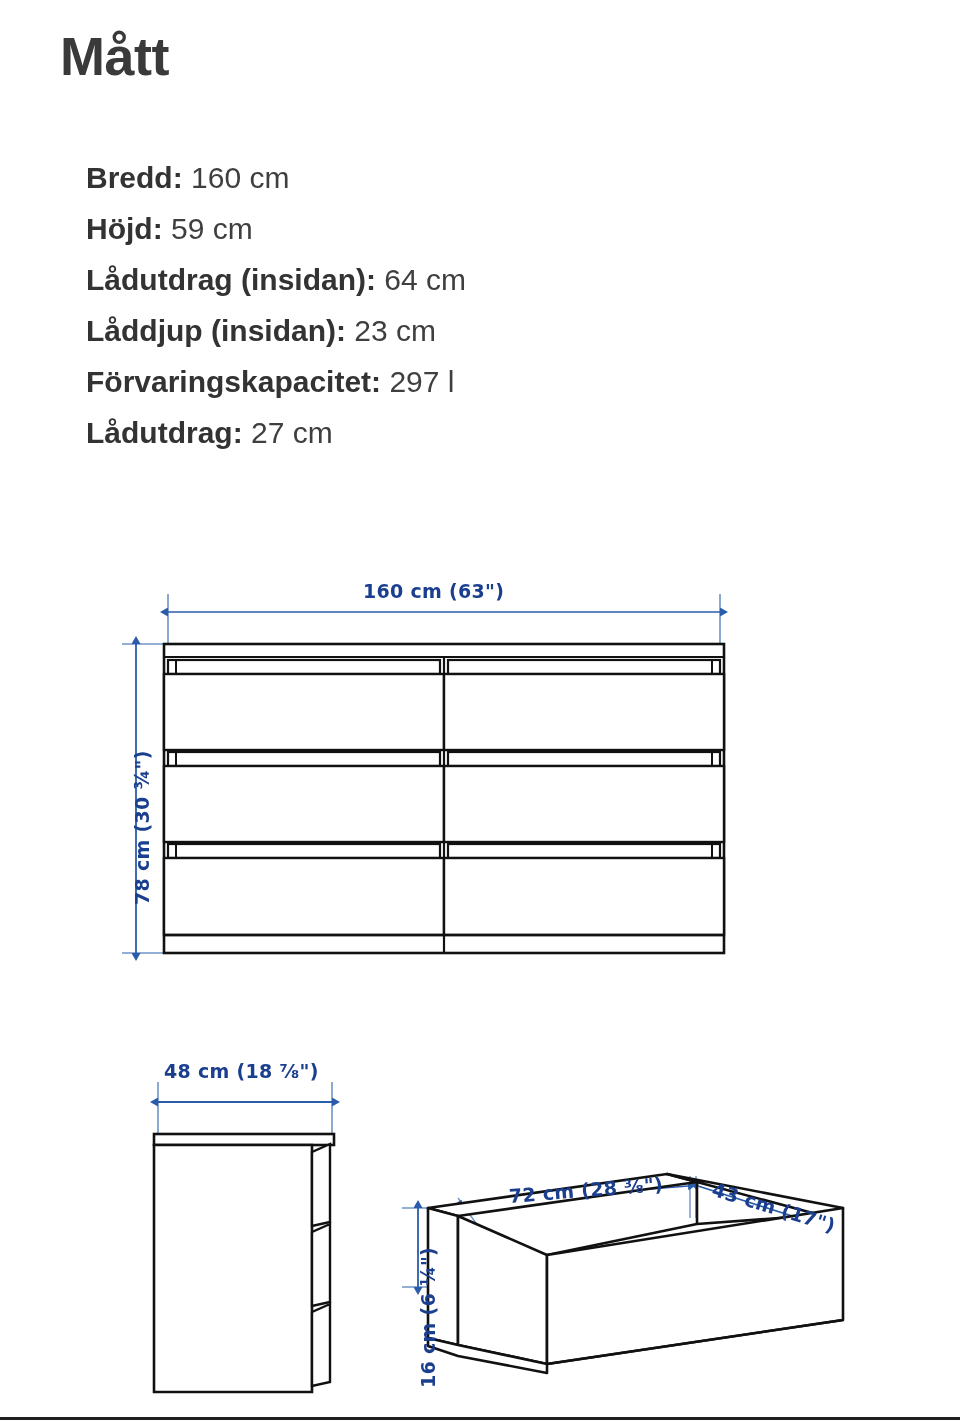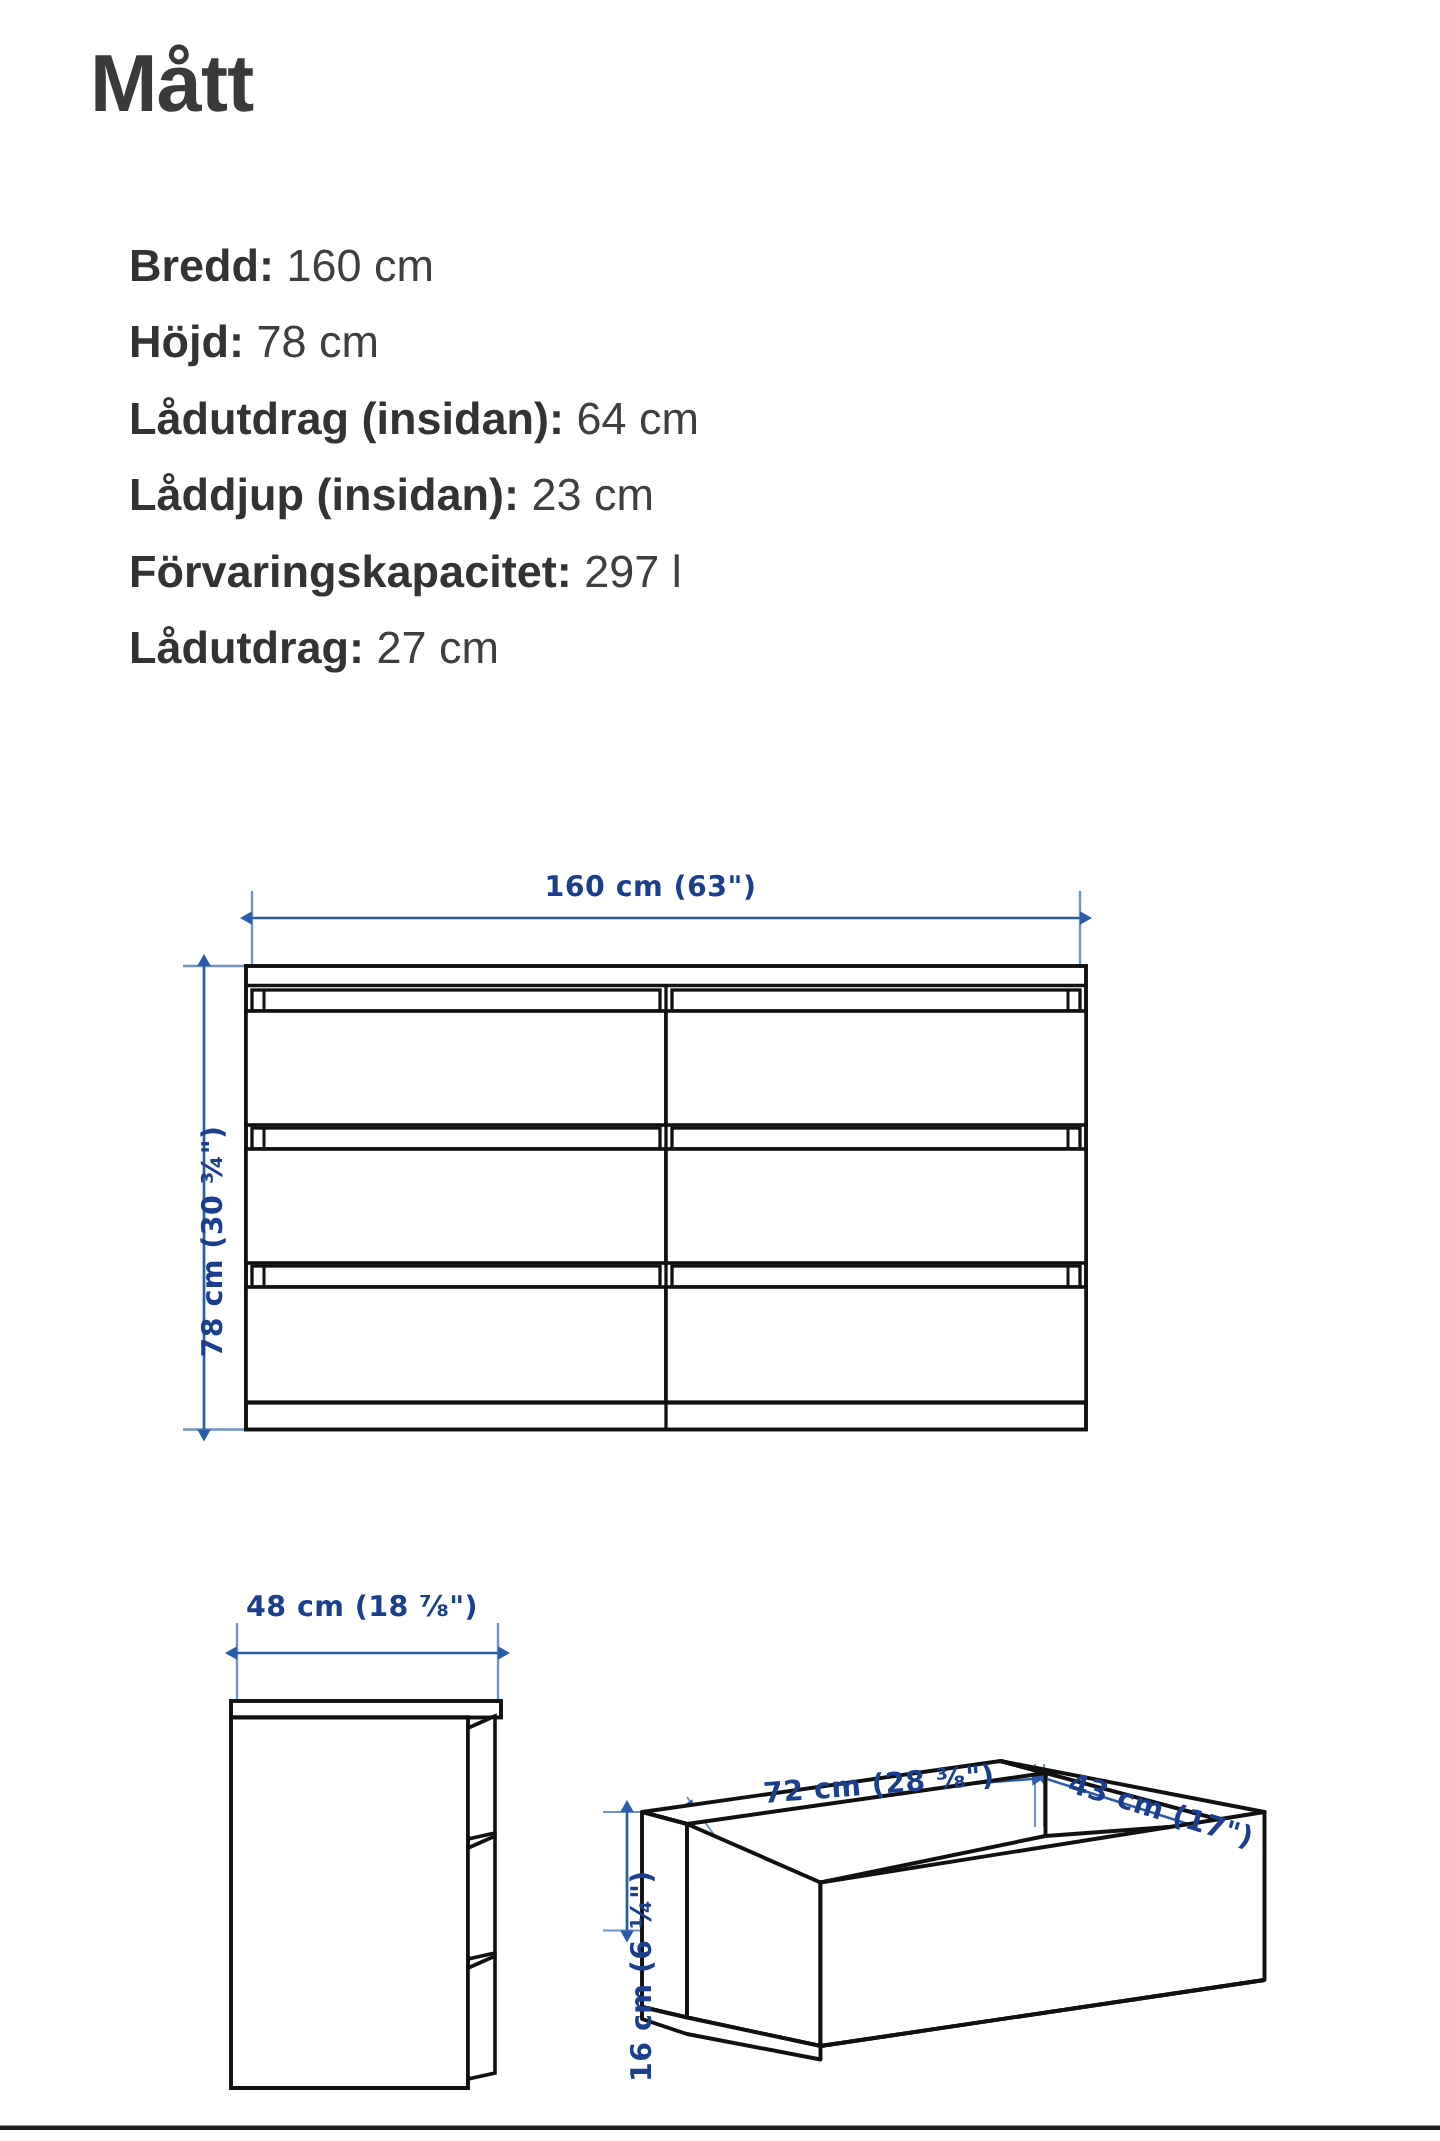--- a/index.html
+++ b/index.html
@@ -95,21 +95,21 @@
 <div class="spec-list">
 
   <div class="spec-row">
     <span class="spec-label">Bredd:</span>
     <span class="spec-value">160 cm</span>
   </div>
 
 
   <div class="spec-row">
     <span class="spec-label">Höjd:</span>
-    <span class="spec-value">78 cm</span>
+    <span class="spec-value">59 cm</span>
   </div>
 
   <div class="spec-row">
     <span class="spec-label">Lådutdrag (insidan):</span>
     <span class="spec-value">64 cm</span>
   </div>
 
   <div class="spec-row">
     <span class="spec-label">Låddjup (insidan):</span>
     <span class="spec-value">23 cm</span>

